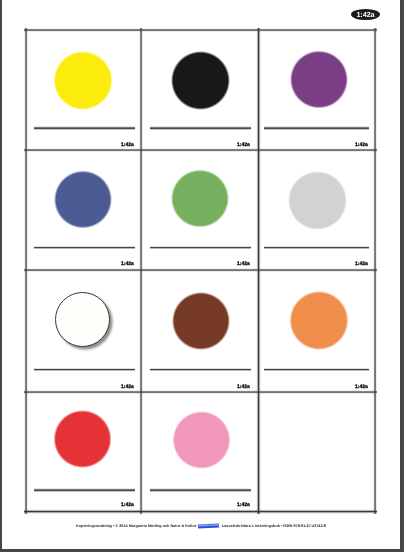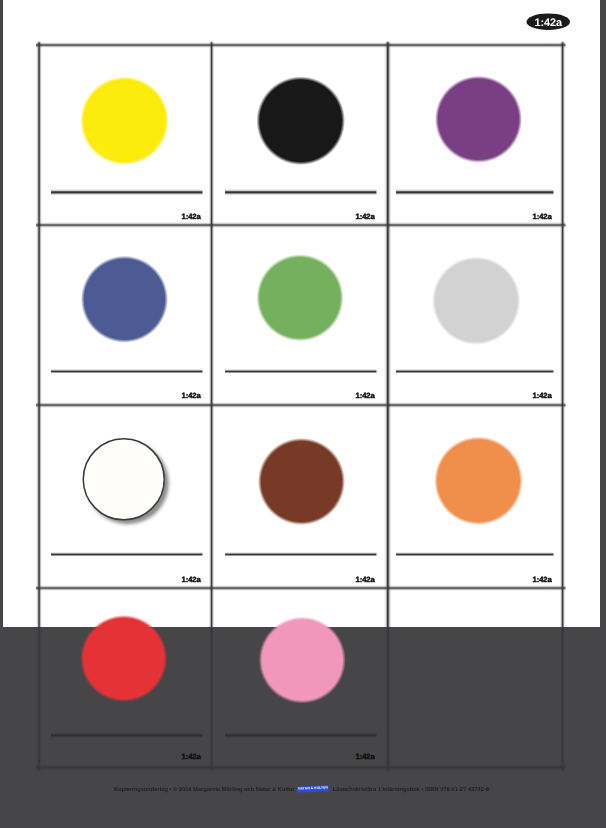--- a/index.html
+++ b/index.html
@@ -1,18 +1,18 @@
 <!DOCTYPE html>
 <html><head>
 <meta charset="utf-8">
 <style>
   html,body{margin:0;padding:0;}
   body{width:404px;height:552px;background:#ffffff;font-family:"Liberation Sans",sans-serif;overflow:hidden;-webkit-font-smoothing:antialiased;text-rendering:geometricPrecision;}
   .viewer{position:absolute;left:0;top:0;width:404px;height:552px;background:#464648;}
-  .page{position:absolute;left:2px;top:0;width:398px;height:418px;background:#ffffff;}
+  .page{position:absolute;left:2px;top:0;width:398px;height:549px;background:#ffffff;}
   .grid{position:absolute;}
   .gridlines{position:absolute;pointer-events:none;}
   .gridlines i{position:absolute;}
   .vline{background:linear-gradient(to right,rgba(56,56,59,0) 0%,rgba(56,56,59,0.12) 20%,rgba(56,56,59,0.45) 34%,rgba(56,56,59,1) 47%,rgba(56,56,59,1) 55%,rgba(56,56,59,0.48) 68%,rgba(56,56,59,0.12) 84%,rgba(56,56,59,0) 100%);}
   .hline{background:linear-gradient(to bottom,rgba(56,56,59,0) 0%,rgba(56,56,59,0.12) 20%,rgba(56,56,59,0.45) 34%,rgba(56,56,59,1) 47%,rgba(56,56,59,1) 55%,rgba(56,56,59,0.48) 68%,rgba(56,56,59,0.12) 84%,rgba(56,56,59,0) 100%);}
   .cell{position:absolute;}
   .circle{position:absolute;border-radius:50%;}
   .rule{position:absolute;background:linear-gradient(to bottom,rgba(48,48,51,0) 0%,rgba(48,48,51,0.26) 26%,rgba(48,48,51,0.80) 42%,rgba(48,48,51,1) 58%,rgba(48,48,51,0.60) 72%,rgba(48,48,51,0) 100%);}
   .tag{position:absolute;font-size:5.1px;color:#111;letter-spacing:-0.05px;line-height:1;font-weight:bold;will-change:transform;-webkit-text-stroke:0.3px #111;}
   .badge{position:absolute;left:349px;top:8.6px;width:29px;height:11.2px;border-radius:50%;background:#1b1b1b;color:#fff;display:flex;align-items:center;justify-content:center;font-weight:bold;font-size:7.3px;letter-spacing:-0.1px;}

